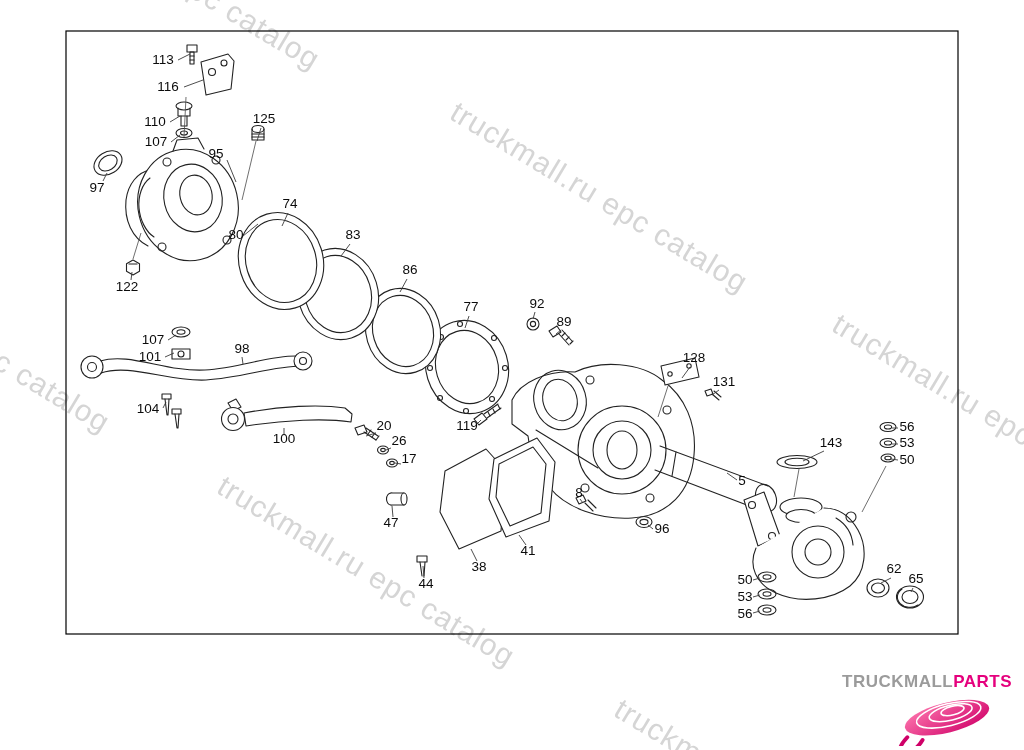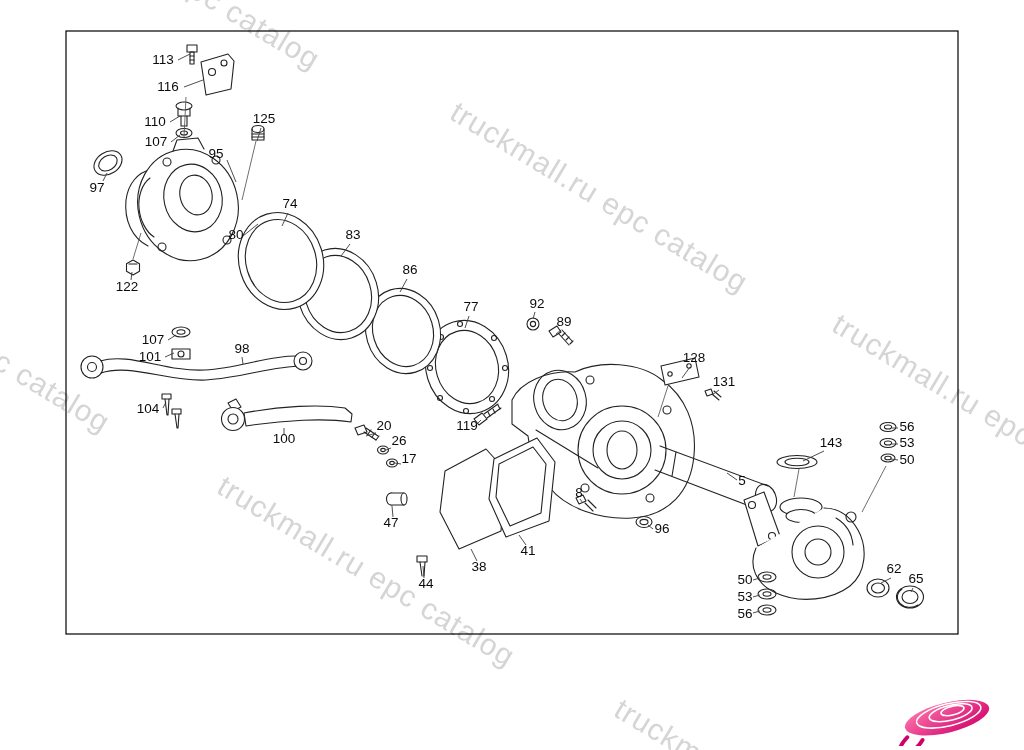--- a/index.html
+++ b/index.html
@@ -376,20 +376,23 @@
         <text x="907" y="464" class="part-label">50</text>
         <text x="745" y="584" class="part-label">50</text>
         <text x="745" y="601" class="part-label">53</text>
         <text x="745" y="618" class="part-label">56</text>
         <text x="894" y="573" class="part-label">62</text>
         <text x="916" y="583" class="part-label">65</text>
       </g>
   </svg>
 
   <div class="logo">
+    <div class="logo-text">
+      <span class="logo-gray">TRUCKMALL</span><span class="logo-pink">PARTS</span>
+    </div>
     <svg class="logo-swoosh" width="118" height="52" viewBox="0 0 150 66">
       <defs>
         <linearGradient id="pg" x1="0" y1="0" x2="1" y2="1">
           <stop offset="0" stop-color="#ff7ab0"></stop>
           <stop offset="1" stop-color="#cf0068"></stop>
         </linearGradient>
       </defs>
       <g transform="rotate(-14 75 30)">
         <ellipse cx="75" cy="30" rx="55" ry="19" fill="url(#pg)"></ellipse>
         <ellipse cx="78" cy="27" rx="42" ry="14" fill="none" stroke="#fff" stroke-width="2"></ellipse>

